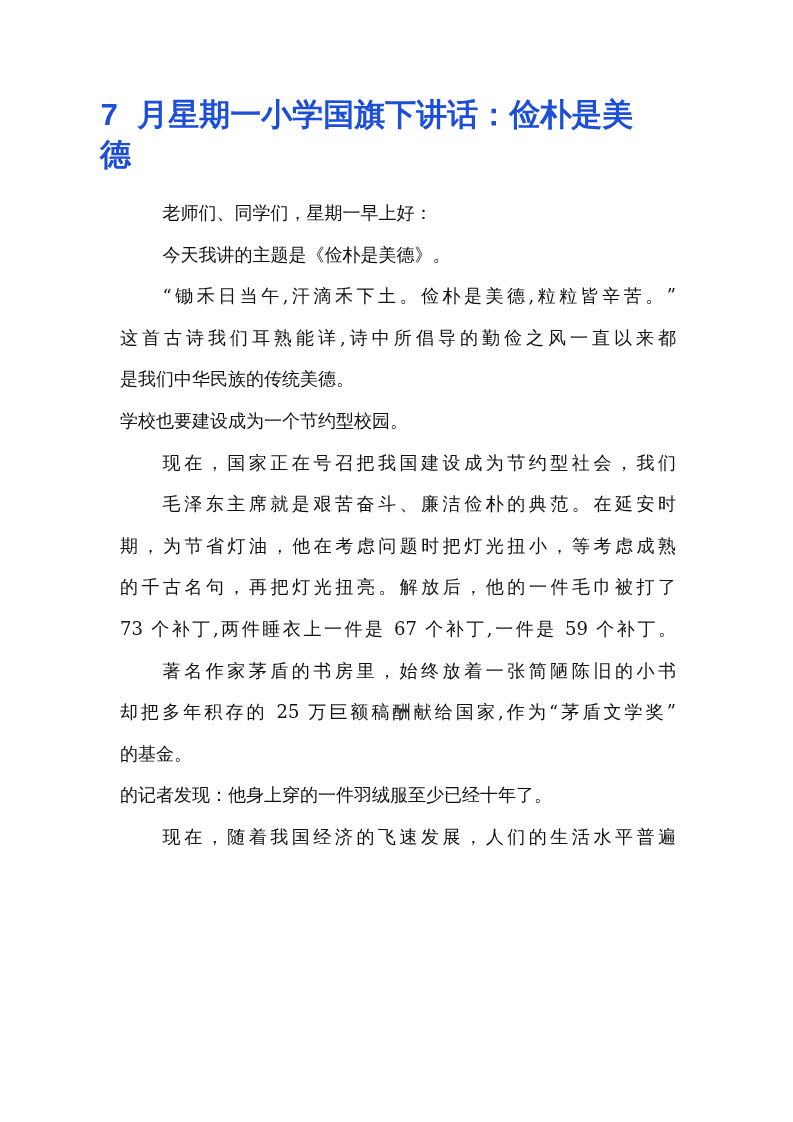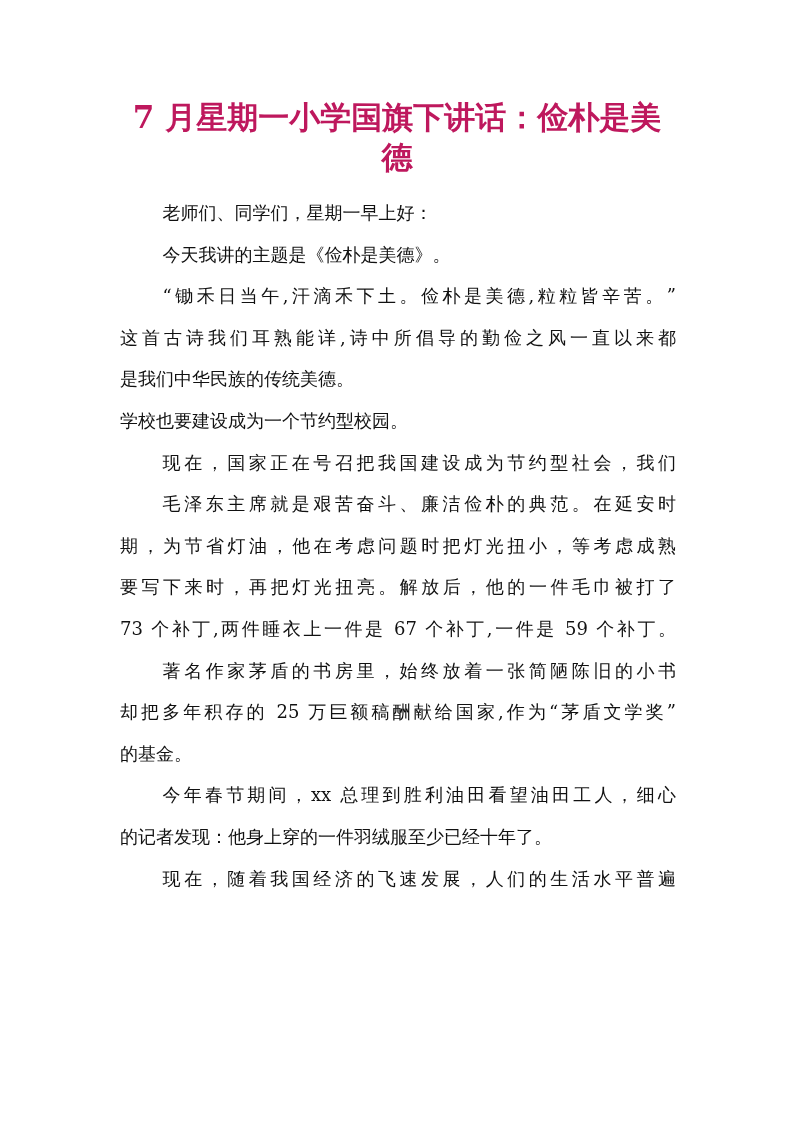--- a/index.html
+++ b/index.html
@@ -21,25 +21,26 @@
       top: 0;
       width: 793px;
       height: 1122px;
       background: #ffffff;
     }
     .title {
       position: absolute;
       left: 100px;
       top: 97px;
       width: 594px;
-      text-align: center;
+      text-align: left;
       font-weight: bold;
       font-size: 31px;
       line-height: 40px;
-      color: #be185d;
+      color: #1d4ed8;
+      font-family: Liberation Mono, monospace;
     }
     .title-line {
       display: block;
       height: 40px;
       white-space: nowrap;
     }
     .body-text {
       position: absolute;
       left: 120px;
       top: 192px;
@@ -92,32 +93,31 @@
 
 
     <div>
       <div class="line last">学校也要建设成为一个节约型校园。</div>
       <div class="line indent">现在，国家正在号召把我国建设成为节约型社会，我们</div>
     </div>
 
     <div>
       <div class="line indent">毛泽东主席就是艰苦奋斗、廉洁俭朴的典范。在延安时</div>
       <div class="line">期，为节省灯油，他在考虑问题时把灯光扭小，等考虑成熟</div>
-      <div class="line">要写下来时，再把灯光扭亮。解放后，他的一件毛巾被打了</div>
+      <div class="line">的千古名句，再把灯光扭亮。解放后，他的一件毛巾被打了</div>
       <div class="line">73 个补丁,两件睡衣上一件是 67 个补丁,一件是 59 个补丁。</div>
     </div>
 
     <div>
       <div class="line indent">著名作家茅盾的书房里，始终放着一张简陋陈旧的小书</div>
       <div class="line">却把多年积存的 25 万巨额稿酬献给国家,作为“茅盾文学奖”</div>
       <div class="line last">的基金。</div>
     </div>
 
     <div>
-      <div class="line indent">今年春节期间，xx 总理到胜利油田看望油田工人，细心</div>
       <div class="line last">的记者发现：他身上穿的一件羽绒服至少已经十年了。</div>
     </div>
 
     <div>
       <div class="line indent">现在，随着我国经济的飞速发展，人们的生活水平普遍</div>
     </div>
 
   </div>
 </div>
 

